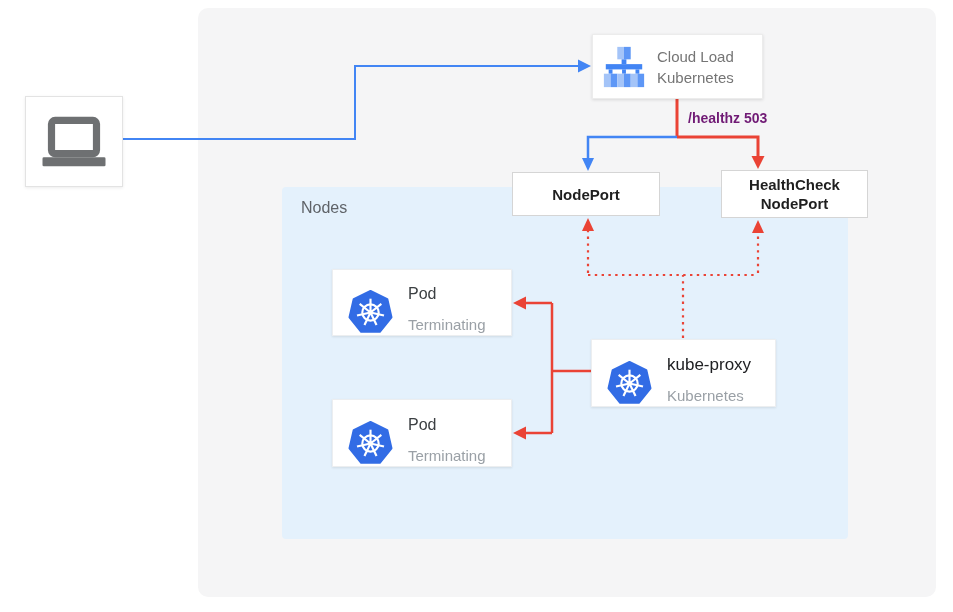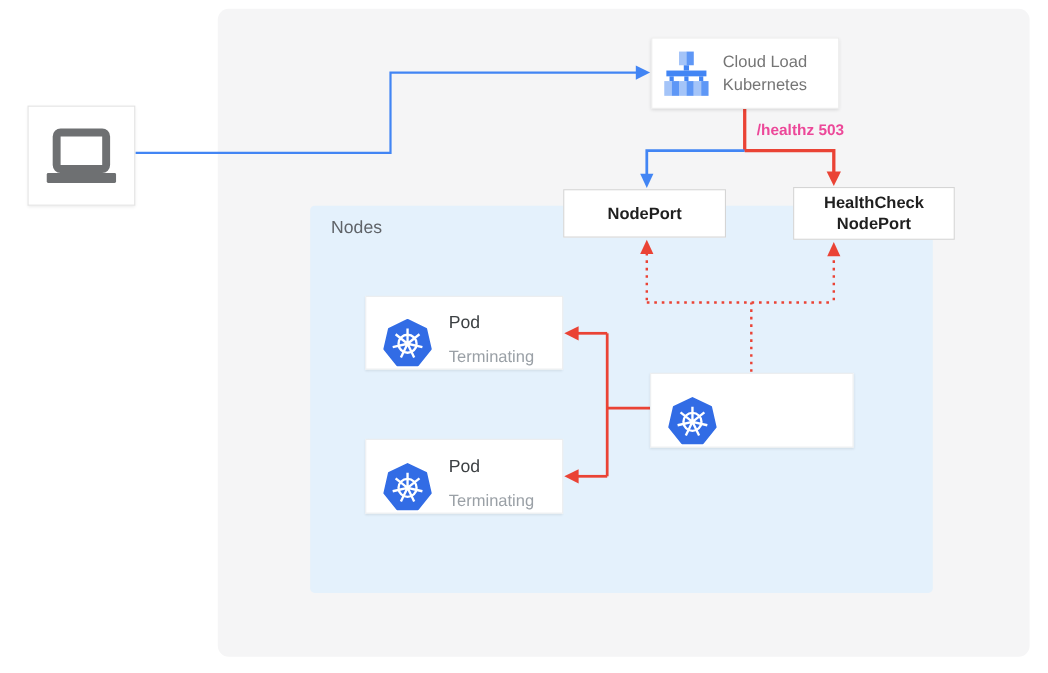--- a/index.html
+++ b/index.html
@@ -43,21 +43,21 @@
   .port-box {
     border: 1px solid #d5d5d5;
     display: flex; flex-direction: column; align-items: center; justify-content: center;
     text-align: center; font-weight: bold; color: #1f1f1f;
   }
   .nodeport-box { left: 512px; top: 172px; width: 148px; height: 44px; font-size: 15px; }
   .healthcheck-box { left: 721px; top: 170px; width: 147px; height: 48px; font-size: 15px; line-height: 19px; }
 
   .healthz-label {
     position: absolute; left: 688px; top: 110px;
-    font-size: 14px; font-weight: bold; color: #ec4899;
+    font-size: 14px; font-weight: bold; color: #701a75;
   }
 
   .k8s-card {
     border: 1px solid #eceef0; box-shadow: 0 1px 2px rgba(60,64,67,0.12);
     display: flex; align-items: flex-end; gap: 15px; padding-left: 15px;
   }
   .pod1-box { left: 332px; top: 269px; width: 180px; height: 67px; }
   .pod2-box { left: 332px; top: 399px; width: 180px; height: 68px; }
   .kubeproxy-box { left: 591px; top: 339px; width: 185px; height: 68px; }
   .card-title { font-size: 16px; color: #3c4043; line-height: 21px; }
@@ -217,15 +217,19 @@
           <line x1="22" y1="22" x2="8.8" y2="25"></line>
           <line x1="22" y1="22" x2="16.1" y2="34.2"></line>
           <line x1="22" y1="22" x2="27.9" y2="34.2"></line>
           <line x1="22" y1="22" x2="35.2" y2="25"></line>
           <line x1="22" y1="22" x2="32.6" y2="13.6"></line>
           <circle cx="22" cy="22" r="8"></circle>
         </g>
         <circle cx="22" cy="22" r="2.4" fill="#ffffff"></circle>
       </svg>
     </span>
+    <span>
+      <span class="card-title" style="display:block">kube-proxy</span>
+      <span class="card-sub" style="display:block">Kubernetes</span>
+    </span>
   </div>
 
 </div>
 
 </body></html>

